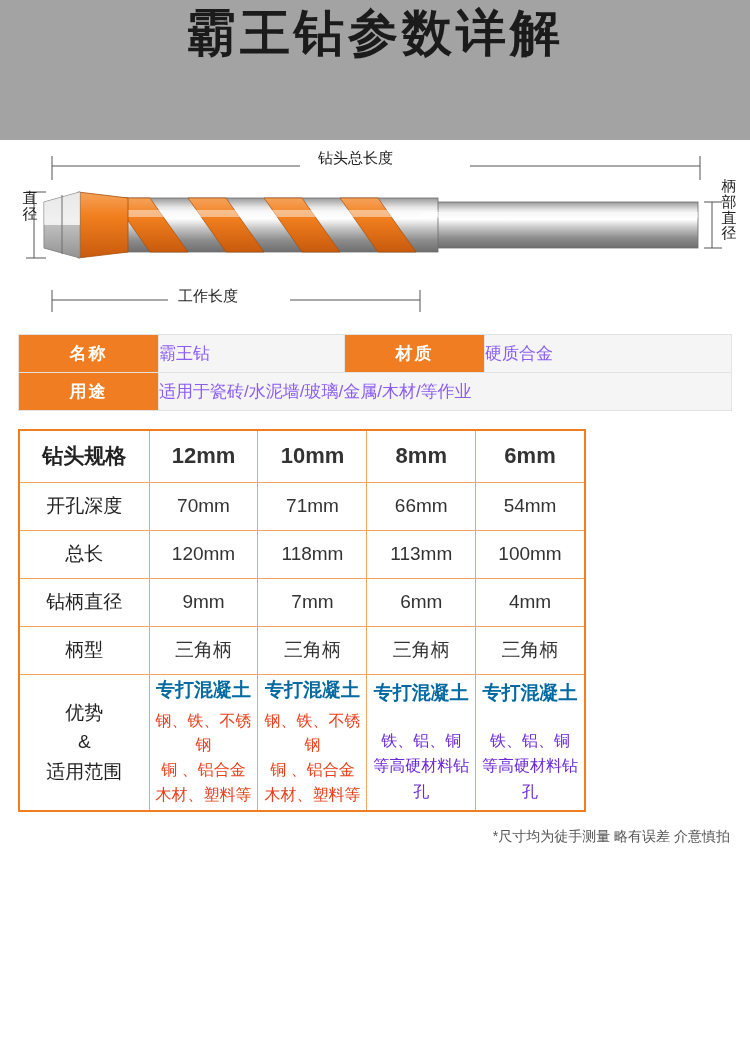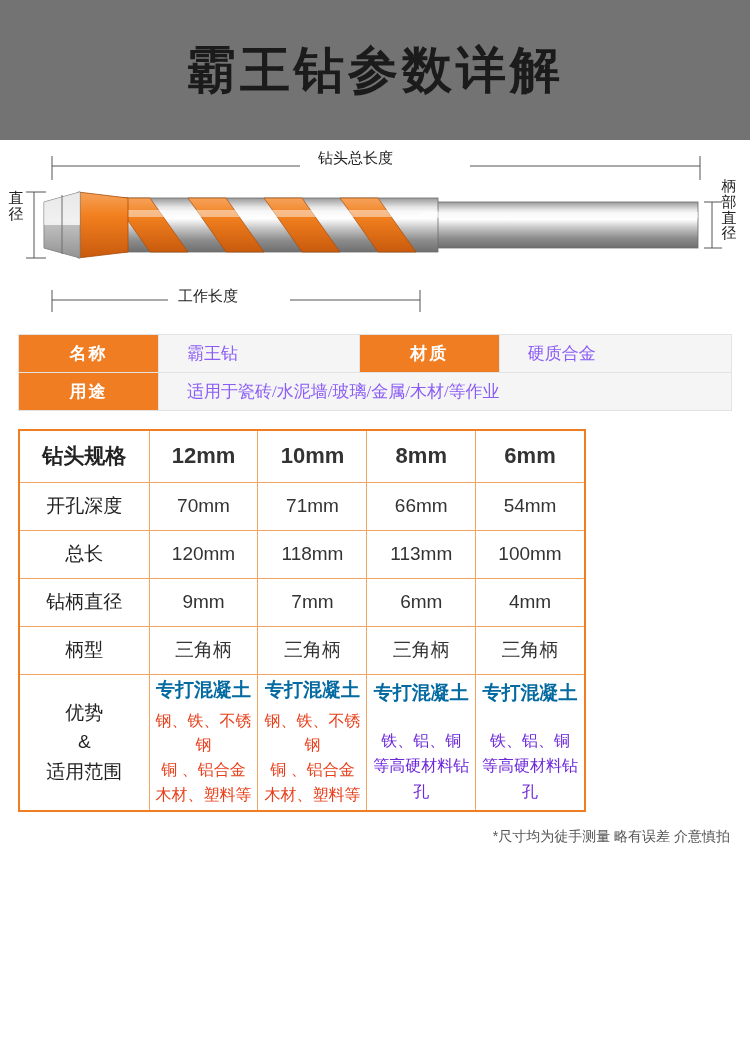--- a/index.html
+++ b/index.html
@@ -9,23 +9,23 @@
     height: 1049px;
     background: #ffffff;
     font-family: "Liberation Sans", "DejaVu Sans", sans-serif;
     color: #222;
     overflow: hidden;
   }
 
   
   .header {
     height: 140px;
-    background: #737373;
+    background: #a3a3a3;
     display: flex;
-    align-items: center;
+    align-items: flex-start;
     justify-content: center;
   }
   .header h1 {
     margin: 0;
     font-size: 50px;
     font-weight: bold;
     letter-spacing: 4px;
     color: #1b1b1b;
   }
 
@@ -43,37 +43,36 @@
     height: 180px;
   }
   .dim-label {
     position: absolute;
     font-size: 15px;
     color: #222;
     line-height: 1.05;
   }
   .dim-total { left: 318px; top: 10px; }
   .dim-work  { left: 178px; top: 148px; }
-  .dim-dia   { left: 6px; top: 50px; width: 20px; text-align: center; }
+  .dim-dia   { left: 20px; top: 50px; width: 20px; text-align: center; }
   .dim-shank { left: 718px; top: 38px; width: 22px; text-align: center; }
 
   
   .info {
     margin: 14px 18px 0 18px;
     border: 1px solid #ddd;
     border-collapse: collapse;
     width: 714px;
     background: #f5f5f5;
   }
   .info td {
     border: 1px solid #e3e3e3;
     height: 38px;
     font-size: 17px;
-    padding: 0 28px;
-    font-family: Liberation Serif, serif;
+    padding: 0 0;
   }
   .info .lbl {
     background: #f07d22;
     color: #fff;
     font-weight: bold;
     text-align: center;
     width: 140px;
     letter-spacing: 2px;
   }
   .info .val { background: #f5f5f5; color: #8b5cf6; }

